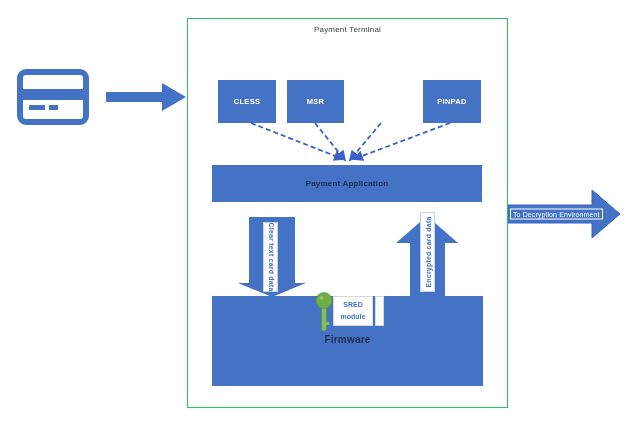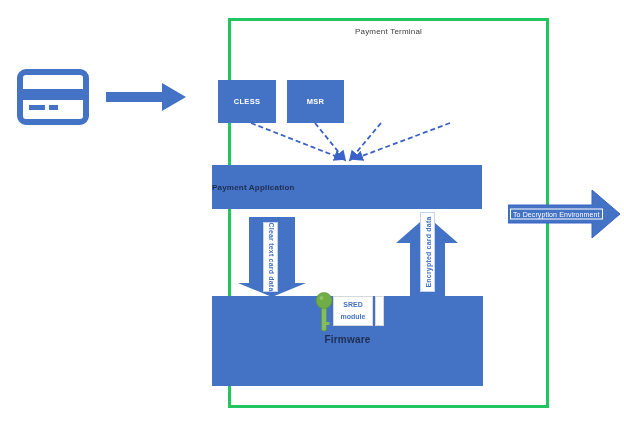--- a/index.html
+++ b/index.html
@@ -5,42 +5,42 @@
   html,body { margin:0; padding:0; background:#ffffff; }
   .canvas {
     position:relative; width:624px; height:426px; background:#ffffff;
     font-family:"Liberation Sans", sans-serif; overflow:hidden;
   }
   .abs { position:absolute; }
 
   
   .terminal-box {
     left:187px; top:18px; width:321px; height:390px;
-    border:3px solid #22c55e; background:#ffffff; box-sizing:border-box;margin-left:41px;
+    border:1px solid #22c55e; background:#ffffff; box-sizing:border-box;
   }
   .terminal-title {
     position:absolute; top:6px; left:0; width:100%;
     text-align:center; font-size:8px; color:#3d3d3d; letter-spacing:0.2px;
   }
 
   
   .blue-box { background:#4472C4; box-sizing:border-box; }
 
   .device-box {
     top:80px; height:43px; display:flex; align-items:center; justify-content:center;
     color:#ffffff; font-size:7.5px; font-weight:600; letter-spacing:0.3px;
   }
   .dev-0 { left:218px; width:58px; }
   .dev-1 { left:287px; width:57px; }
   .dev-2 { left:355px; width:57px; }
   .dev-3 { left:423px; width:58px; }
 
   .payment-app-box {
-    left:212px; top:165px; width:270px; height:44px;
-    display:flex; align-items:center; justify-content:flex-start;
+    left:212px; top:165px; width:270px; height:37px;
+    display:flex; align-items:center; justify-content:center;
     color:#1F2D50; font-size:8px; font-weight:600; letter-spacing:0.2px;
   }
 
   .firmware-box { left:212px; top:296px; width:271px; height:90px; }
   .firmware-label {
     position:absolute; top:38px; left:0; width:100%; text-align:center;
     color:#1F2D50; font-size:10px; font-weight:600; letter-spacing:0.2px;
   }
 
   
@@ -100,20 +100,23 @@
   <div class="abs terminal-box">
     <div class="terminal-title">Payment Terminal</div>
   </div>
 
   <div class="abs blue-box device-box dev-1">
     <span>MSR</span>
   </div>
   <div class="abs blue-box device-box dev-0">
     <span>CLESS</span>
   </div>
+  <div class="abs blue-box device-box dev-3">
+    <span>PINPAD</span>
+  </div>
 
   <div class="abs" style="left:210px; top:122px; width:280px; height:44px;">
     <svg width="280" height="44" viewBox="0 0 280 44">
       <defs>
         <marker id="ah" markerWidth="7" markerHeight="7" refX="5" refY="3" orient="auto">
           <path d="M0,0 L6,3 L0,6 z" fill="#3A62C9"></path>
         </marker>
       </defs>
       <g stroke="#3A62C9" stroke-width="1.8" fill="none" stroke-dasharray="5 3">
         <line x1="41" y1="1" x2="133" y2="37" marker-end="url(#ah)"></line>

